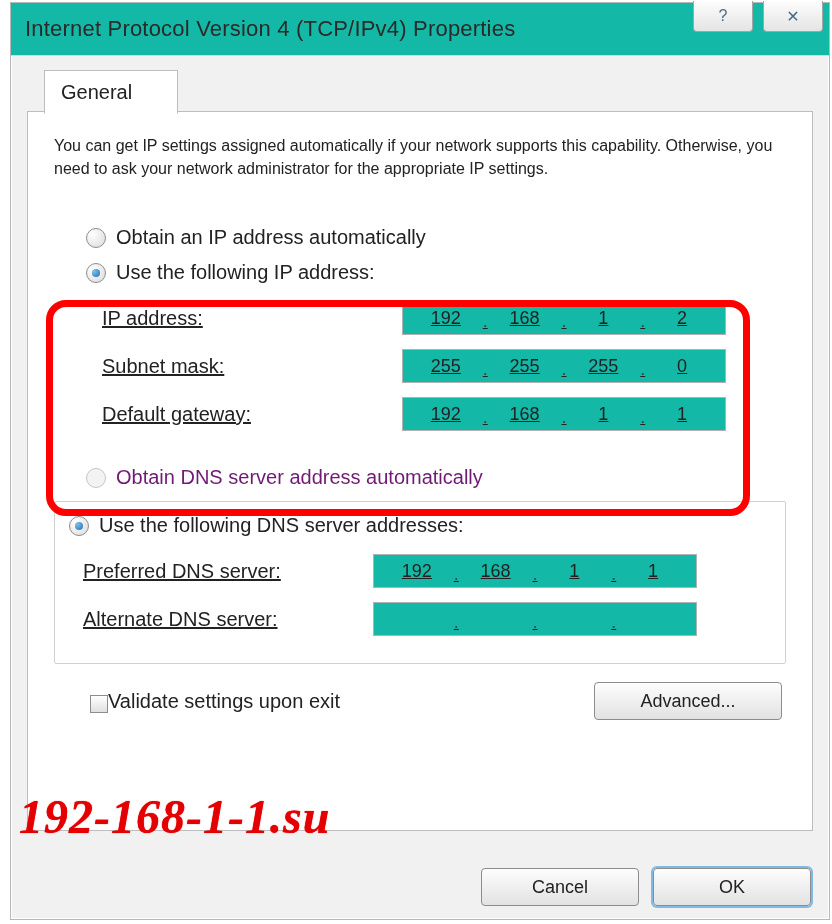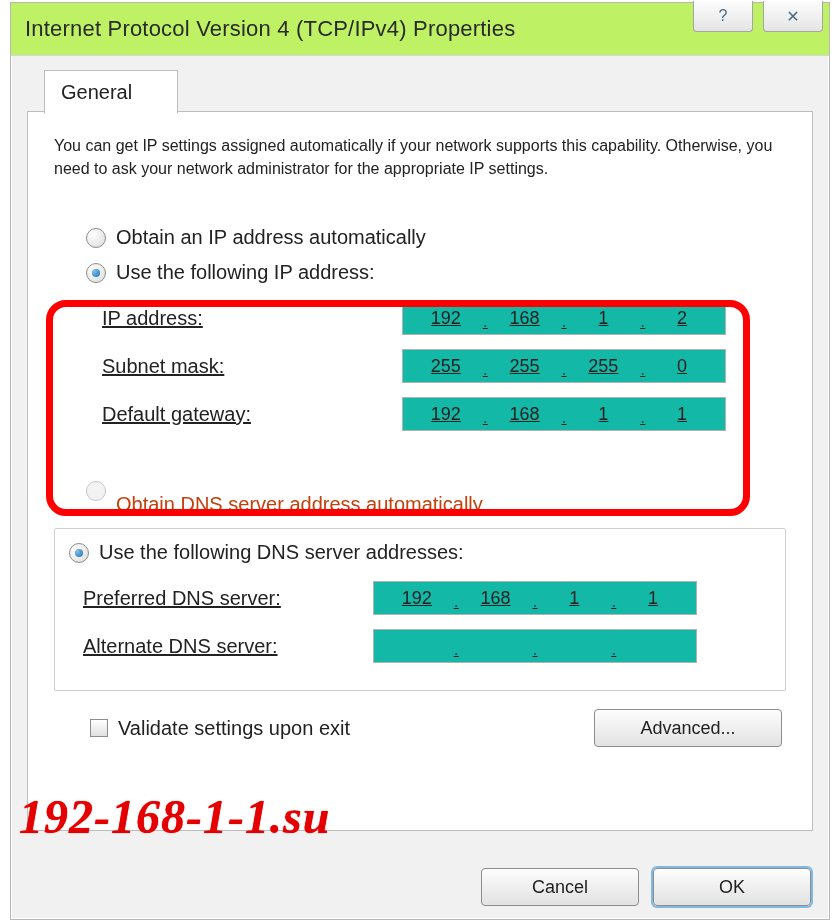--- a/index.html
+++ b/index.html
@@ -23,21 +23,21 @@
     box-shadow: 0 0 0 1px #fff inset;
   }
   
   .titlebar {
     position: relative;
     height: 52px;
     border-bottom: 1px solid #d6d6d6;
     display: flex;
     align-items: center;
     padding-left: 14px;
-    background: #bef264;
+    background: #14b8a6;
   }
   .titlebar .title {
     font-size: 22px;
     letter-spacing: 0.2px;
     color: #2a2a2a;
   }
   .titlebar-controls {
     position: absolute;
     right: 6px;
     top: -2px;
@@ -124,22 +124,21 @@
     width: 8px;
     height: 8px;
     border-radius: 50%;
     background: radial-gradient(circle at 30% 30%, #7fc0ec, #1e6fb0);
   }
   .radio.disabled {
     border-color: #c6c6c6;
     background: #f3f3f3;
   }
   .radio-label.disabled {
-    color: #c2410c;
-    margin-top: 27px;
+    color: #701a75;
   }
   
   .highlight {
     position: absolute;
     border: 7px solid #ff0000;
     border-radius: 20px;
     pointer-events: none;
     z-index: 5;
   }
   
@@ -205,22 +204,21 @@
   .checkbox {
     width: 16px;
     height: 16px;
     border: 1px solid #8d8d8d;
     background: linear-gradient(#fff, #e0e0e0);
     display: inline-block;
     flex: 0 0 16px;
   }
   .validate {
     display: flex;
-    align-items: center;
-    gap: 10px;
+    align-items: flex-end;
     font-size: 20px;
     color: #222;
   }
   .btn {
     min-width: 150px;
     height: 36px;
     border: 1px solid #8c8c8c;
     border-radius: 4px;
     background: linear-gradient(#fdfdfd, #e2e2e2);
     font-size: 18px;

